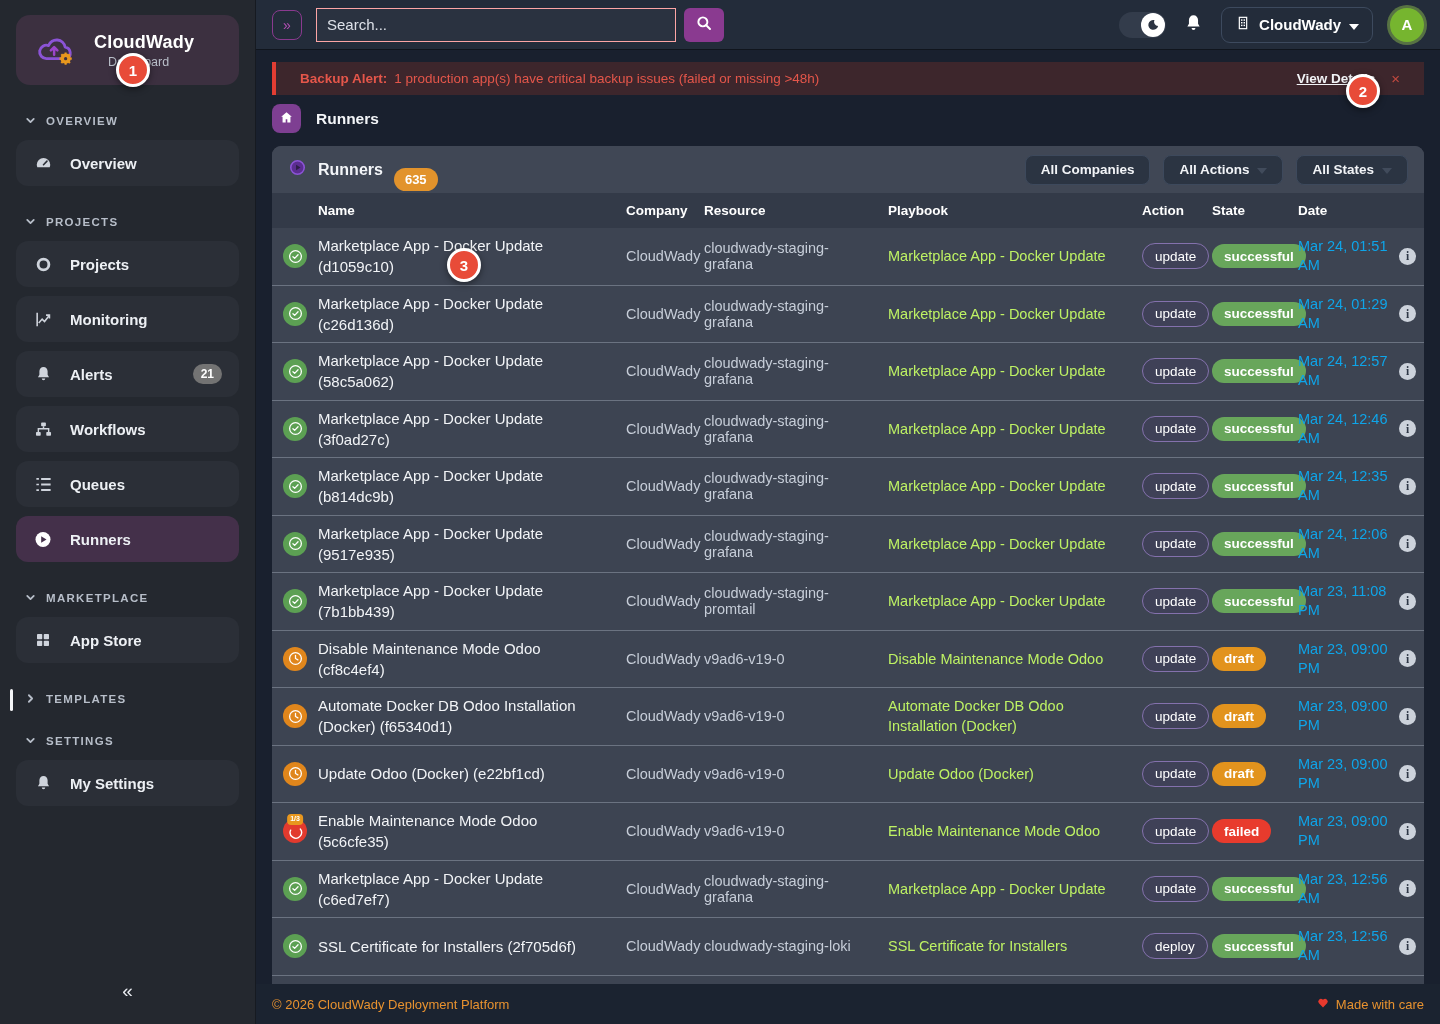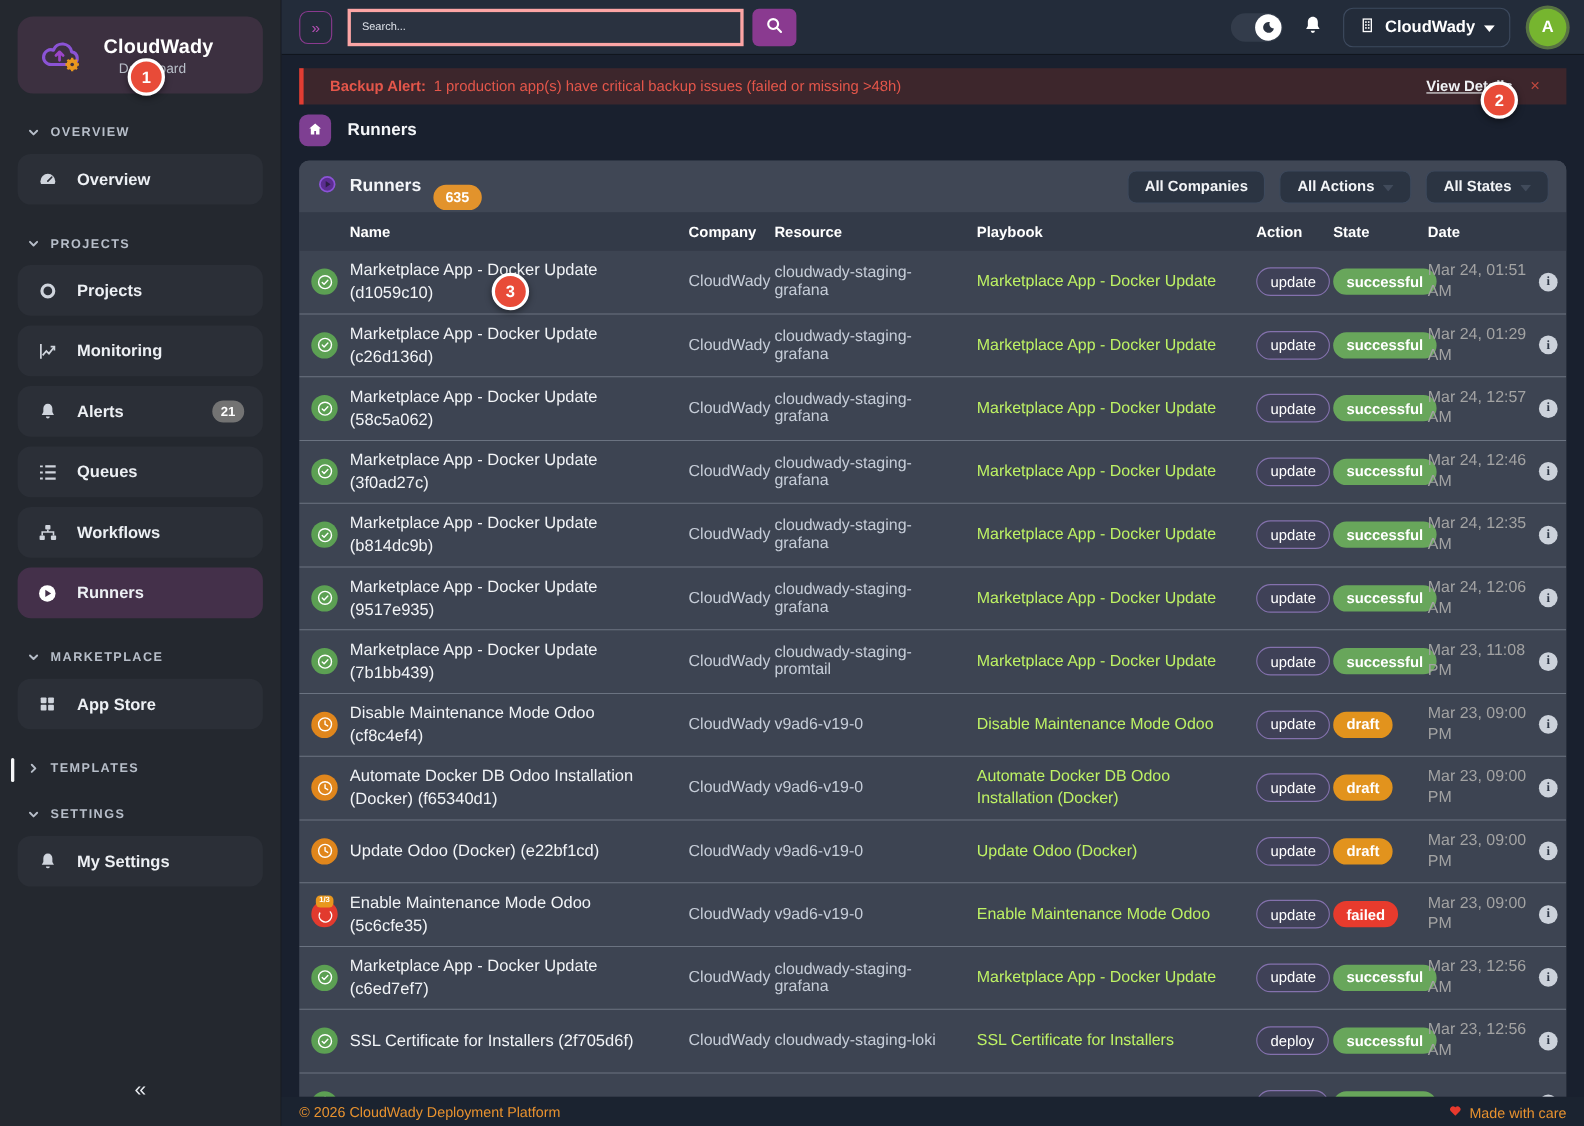--- a/index.html
+++ b/index.html
@@ -22,21 +22,21 @@
   .side-item { height:46px; border-radius:12px; background:#2b2f37; display:flex; align-items:center; padding:0 17px; gap:17px; margin-bottom:9px; color:#edf0f4; font-size:15px; font-weight:600; cursor:pointer; }
   .side-item.active { background:#44304a; }
   .side-item .it-icon { width:20px; display:flex; justify-content:center; color:#cfd4dc; }
   .side-item .it-badge { margin-left:auto; background:#737373; color:#fff; font-size:12px; font-weight:700; border-radius:11px; padding:3px 8px; }
   .collapse-btn { margin:auto auto 18px; color:#e9ecf1; font-size:19px; cursor:pointer; padding:4px 12px; }
 
   
   .main { flex:1; display:flex; flex-direction:column; position:relative; background:#19202e; min-width:0; }
   .topbar { height:50px; background:#232c3a; border-bottom:1px solid #10151d; display:flex; align-items:center; padding:0 16px; gap:8px; flex-shrink:0; }
   .expand-btn { width:30px; height:30px; border:1px solid #8a3a8f; border-radius:8px; background:transparent; color:#b44fb4; font-size:14px; cursor:pointer; margin-right:6px; }
-  .search-input { width:360px; height:34px; background:#2a3240; border:3px solid #fca5a5; color:#fff; padding:0 10px; font-size:10px; font-family:"Liberation Sans",sans-serif; }
+  .search-input { width:360px; height:34px; background:#2a3240; border:1px solid #fca5a5; color:#fff; padding:0 10px; font-size:15px; font-family:"Liberation Sans",sans-serif; }
   .search-input::placeholder { color:#dde1e8; }
   .search-btn { width:40px; height:34px; background:#8a3a90; border:none; border-radius:6px; display:flex; align-items:center; justify-content:center; cursor:pointer; }
   .top-right { margin-left:auto; display:flex; align-items:center; gap:17px; }
   .toggle { width:47px; height:26px; background:#333c4b; border-radius:13px; position:relative; cursor:pointer; }
   .toggle .knob { position:absolute; right:1px; top:1px; width:24px; height:24px; background:#fff; border-radius:50%; display:flex; align-items:center; justify-content:center; }
   .bell-btn { background:none; border:none; cursor:pointer; display:flex; }
   .org-btn { display:flex; align-items:center; gap:8px; height:36px; padding:0 13px; border:1px solid #3d4a5e; border-radius:9px; background:transparent; color:#fff; font-size:15px; font-weight:700; cursor:pointer; font-family:"Liberation Sans",sans-serif; }
   .avatar { width:34px; height:34px; border-radius:50%; background:#76b52f; color:#fff; font-weight:700; font-size:15px; display:flex; align-items:center; justify-content:center; box-shadow:0 0 0 3px rgba(150,200,80,.45); cursor:pointer; }
 
   
@@ -65,31 +65,31 @@
   .trow { height:57.5px; border-bottom:1px solid rgba(195,204,218,.35); font-size:14.5px; }
   .cell-icon { display:flex; justify-content:center; }
   .cell-name { color:#f2f4f7; font-size:15px; padding-right:22px; line-height:1.4; }
   .cell-company, .cell-resource { color:#c6cdd8; padding-right:10px; }
   .cell-playbook { color:#bef264; padding-right:8px; line-height:1.4; }
   .action-badge { display:inline-block; background:#3f4157; border:1px solid #8471ad; border-radius:15px; padding:4.5px 12px; color:#fff; font-size:13.5px; }
   .state-badge { display:inline-block; border-radius:15px; padding:4.5px 12px; color:#fff; font-size:13.5px; font-weight:700; }
   .st-successful { background:#68a65b; }
   .st-draft { background:#e2931d; }
   .st-failed { background:#e83b2d; }
-  .cell-date { color:#a3a3a3; line-height:1.3; padding-right:4px; }
+  .cell-date { color:#0ea5e9; line-height:1.3; padding-right:4px; }
   .info-ic { width:17px; height:17px; border-radius:50%; background:#ccd2db; color:#2e3746; font-size:11.5px; font-weight:700; display:flex; align-items:center; justify-content:center; cursor:pointer; margin-left:6px; font-family:"Liberation Serif",serif; }
 
   .status-ic { width:24px; height:24px; border-radius:50%; display:flex; align-items:center; justify-content:center; position:relative; }
   .status-success { background:#5ca053; }
   .status-draft { background:#e0861c; }
   .status-failed { background:#e23a2e; }
   .ic-badge { position:absolute; top:-5px; left:50%; transform:translateX(-50%); background:#e8971e; color:#fff; font-size:7px; font-weight:700; border-radius:4px; padding:1px 3px; line-height:1.2; }
 
   
-  .footer { position:absolute; left:0; right:0; bottom:0; height:27px; background:#1b2330; display:flex; align-items:center; justify-content:space-between; padding:0 16px; font-size:13px; color:#e8922f; z-index:6; }
+  .footer { position:absolute; left:0; right:0; bottom:0; height:40px; background:#1b2330; display:flex; align-items:center; justify-content:space-between; padding:0 16px; font-size:13px; color:#e8922f; z-index:6; }
   .footer .made { display:flex; align-items:flex-end; gap:6px; }
 
   
   .annot { position:absolute; width:34px; height:34px; border-radius:50%; background:#e84b38; border:3px solid #fff; color:#fff; font-size:15px; font-weight:700; display:flex; align-items:center; justify-content:center; transform:translate(-50%,-50%); box-shadow:0 2px 7px rgba(0,0,0,.45); z-index:20; }
 </style>
 </head>
 <body>
 
 <div class="app">
 
@@ -160,39 +160,39 @@
             <svg viewBox="0 0 24 24" width="19" height="19" fill="currentColor">
               <path d="M12 2.5c-3.1 0-5.2 2.4-5.2 5.5v4.2L5 15.4h14l-1.8-3.2V8c0-3.1-2.1-5.5-5.2-5.5z"></path>
               <path d="M9.8 17.2a2.2 2.2 0 0 0 4.4 0z"></path>
             </svg>
           </span>
           <span>Alerts</span>
           <span class="it-badge">21</span>
         </div>
         <div class="side-item">
           <span class="it-icon">
-            <svg viewBox="0 0 24 24" width="19" height="19" stroke="currentColor">
-              <path d="M9 5h12M9 12h12M9 19h12" stroke-width="2.5"></path>
-              <path d="M3 5h3.2M3 12h3.2M3 19h3.2" stroke-width="2.2"></path>
-            </svg>
-          </span>
-          <span>Queues</span>
-        </div>
-        <div class="side-item">
-          <span class="it-icon">
             <svg viewBox="0 0 24 24" width="19" height="19">
               <g fill="currentColor">
                 <rect x="9" y="3" width="6" height="5" rx="1"></rect>
                 <rect x="2.5" y="15" width="6" height="5" rx="1"></rect>
                 <rect x="15.5" y="15" width="6" height="5" rx="1"></rect>
               </g>
               <path d="M12 8v3M5.5 15v-4h13v4" stroke="currentColor" stroke-width="1.8" fill="none"></path>
             </svg>
           </span>
           <span>Workflows</span>
+        </div>
+        <div class="side-item">
+          <span class="it-icon">
+            <svg viewBox="0 0 24 24" width="19" height="19" stroke="currentColor">
+              <path d="M9 5h12M9 12h12M9 19h12" stroke-width="2.5"></path>
+              <path d="M3 5h3.2M3 12h3.2M3 19h3.2" stroke-width="2.2"></path>
+            </svg>
+          </span>
+          <span>Queues</span>
         </div>
         <div class="side-item active">
           <span class="it-icon">
             <svg viewBox="0 0 24 24" width="21" height="21">
               <circle cx="12" cy="12" r="9" fill="#fff"></circle>
               <path d="M9.8 8l6.4 4-6.4 4z" fill="#44304a"></path>
             </svg>
           </span>
           <span>Runners</span>
         </div>

